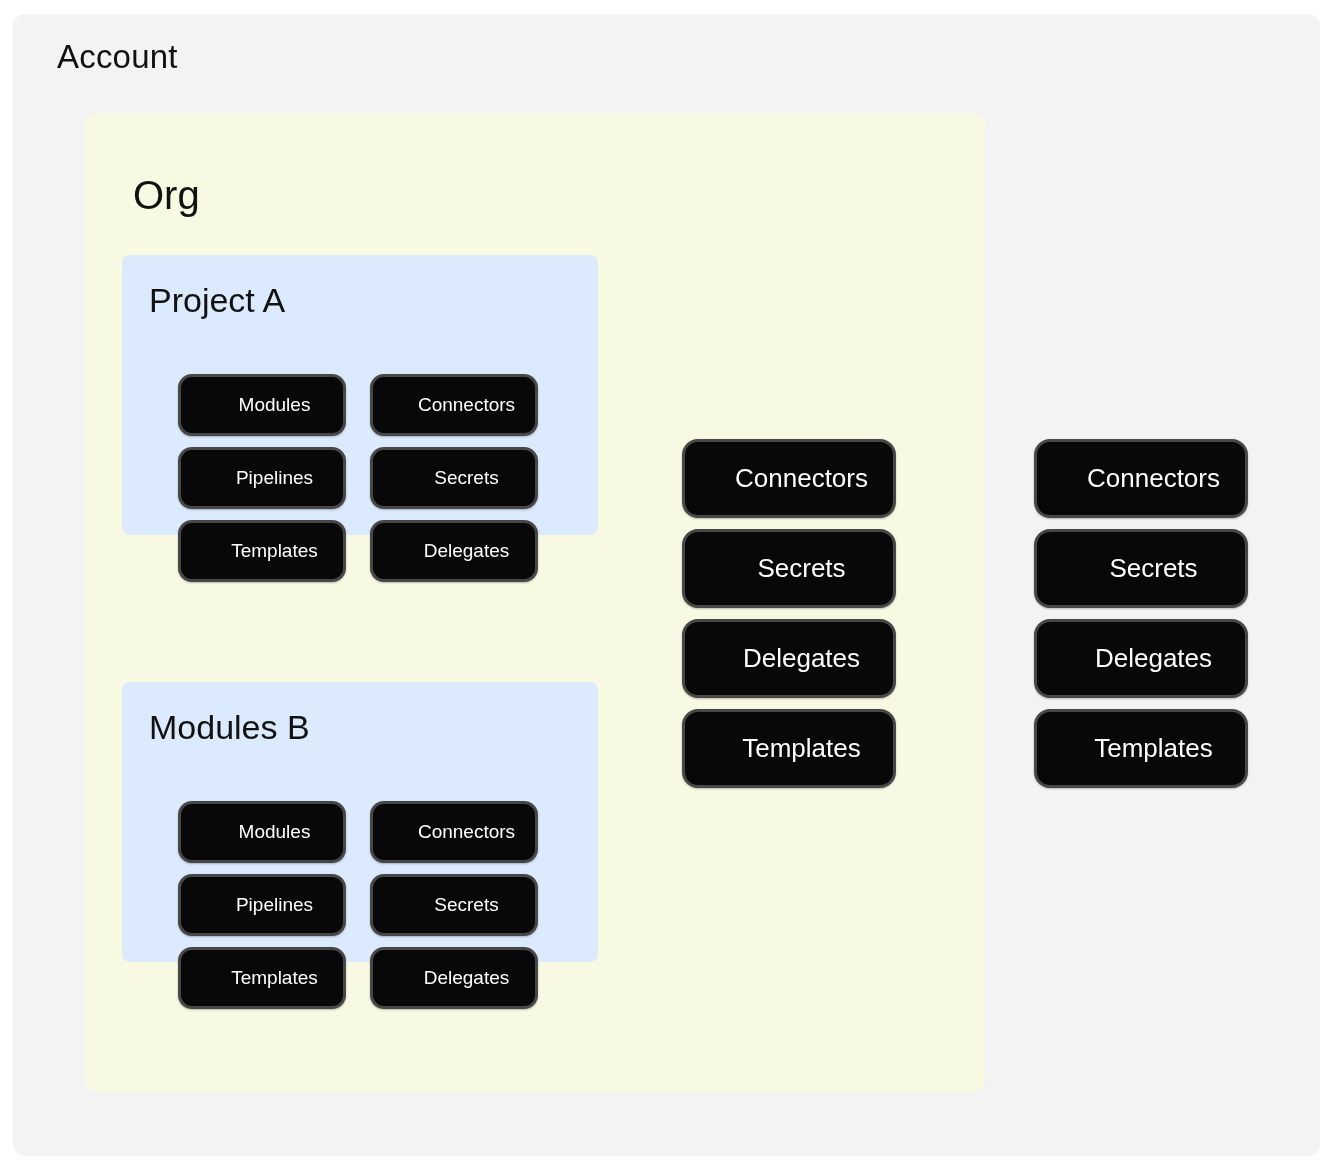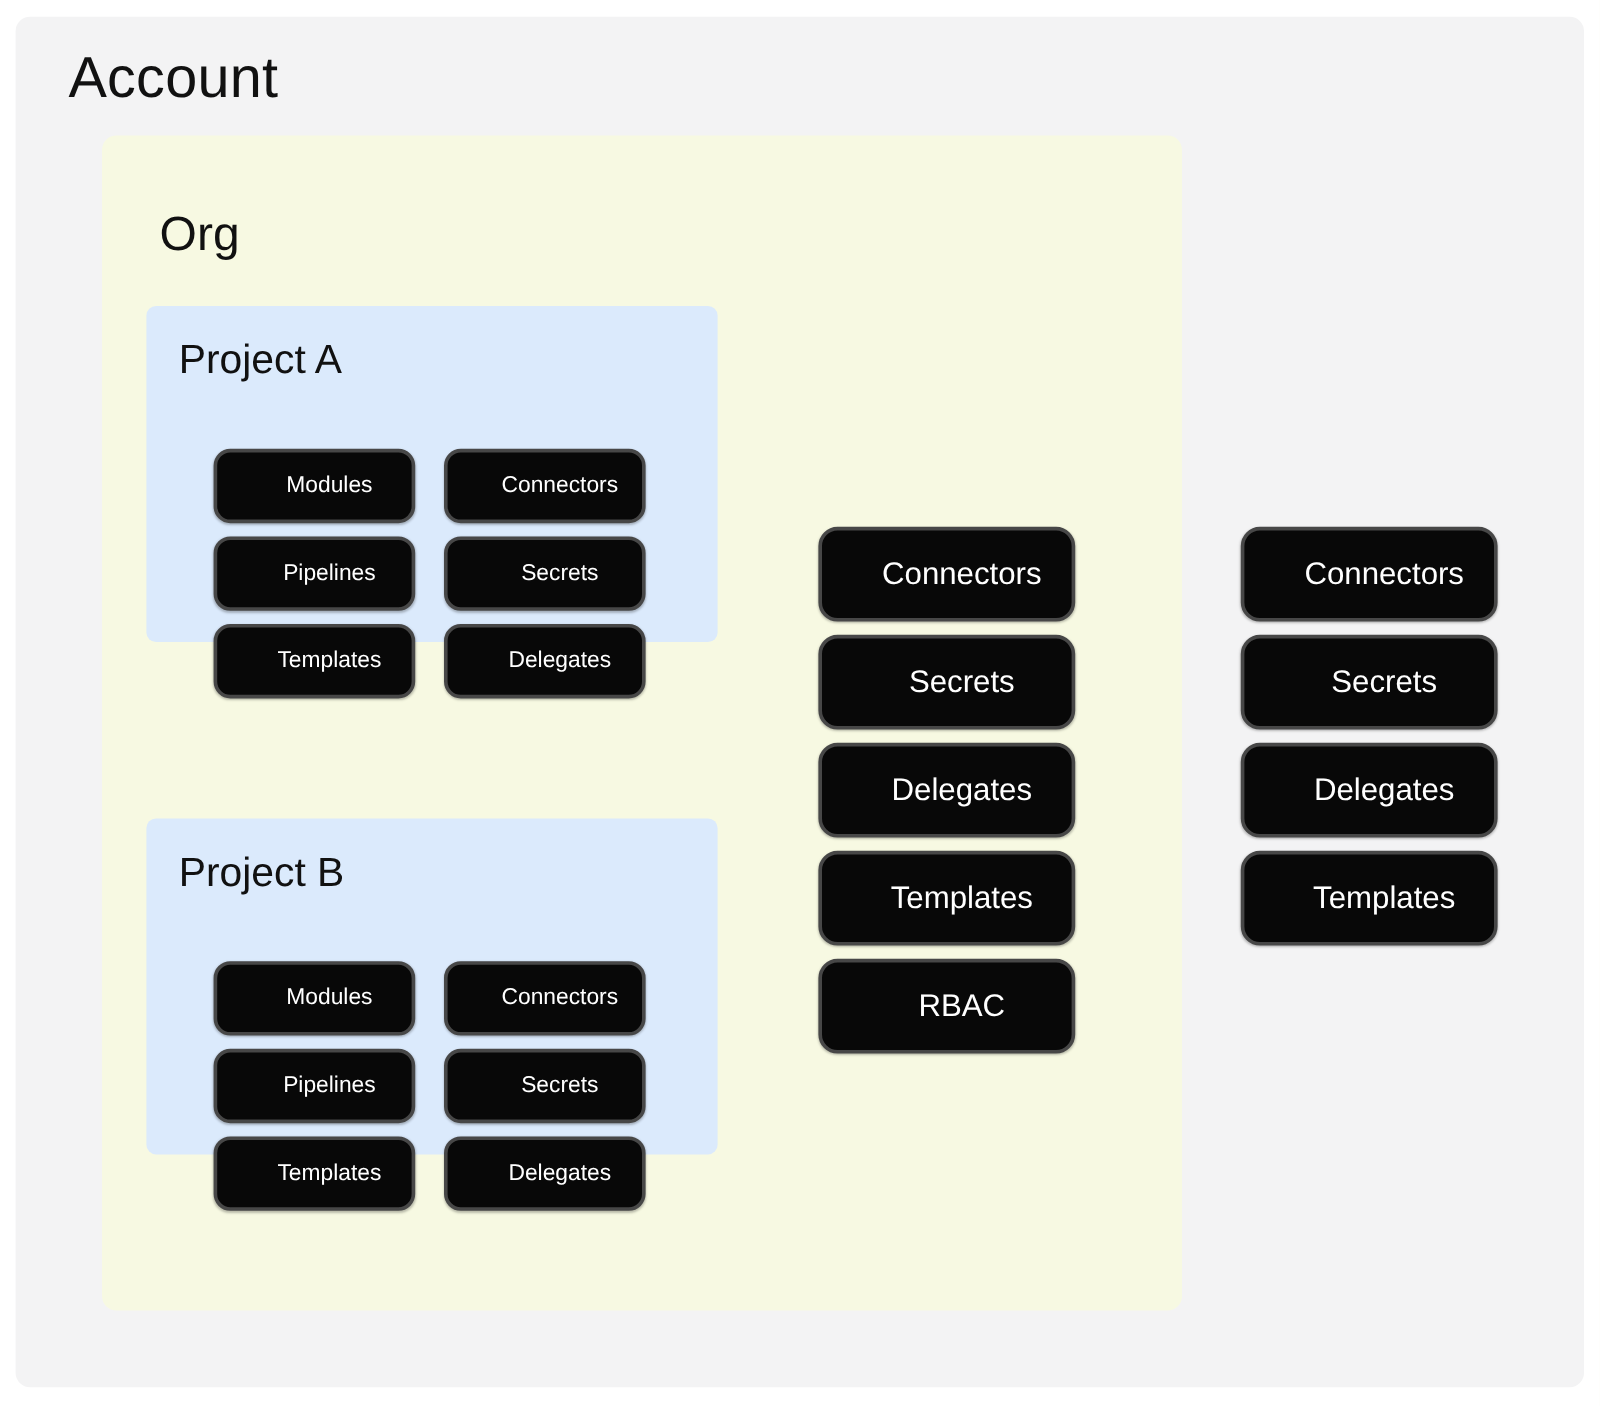--- a/index.html
+++ b/index.html
@@ -25,21 +25,21 @@
   .account-box {
     position: absolute;
     left: 13px; top: 14px;
     width: 1307px; height: 1142px;
     background: var(--account-bg);
     border-radius: 12px;
   }
   .account-title {
     position: absolute;
     left: 44px; top: 24px;
-    font-size: 48px;
+    font-size: 33px;
     font-weight: 500;
     letter-spacing: 0.2px;
   }
   .org-box {
     position: absolute;
     left: 72px; top: 99px;
     width: 900px; height: 979px;
     background: var(--org-bg);
     border-radius: 12px;
   }
@@ -126,37 +126,36 @@
           <div class="pill pill-sm">Modules</div>
           <div class="pill pill-sm">Connectors</div>
           <div class="pill pill-sm">Pipelines</div>
           <div class="pill pill-sm">Secrets</div>
           <div class="pill pill-sm">Templates</div>
           <div class="pill pill-sm">Delegates</div>
         </div>
       </div>
 
       <div class="project-box project-b">
-        <div class="project-title">Project B</div>
+        <div class="project-title">Modules B</div>
         <div class="pill-grid">
           <div class="pill pill-sm">Modules</div>
           <div class="pill pill-sm">Connectors</div>
           <div class="pill pill-sm">Pipelines</div>
           <div class="pill pill-sm">Secrets</div>
           <div class="pill pill-sm">Templates</div>
           <div class="pill pill-sm">Delegates</div>
         </div>
       </div>
 
       <div class="org-pills">
         <div class="pill pill-lg">Connectors</div>
         <div class="pill pill-lg">Secrets</div>
         <div class="pill pill-lg">Delegates</div>
         <div class="pill pill-lg">Templates</div>
-        <div class="pill pill-lg">RBAC</div>
       </div>
 
     </div>
 
     <div class="account-pills">
       <div class="pill pill-lg">Connectors</div>
       <div class="pill pill-lg">Secrets</div>
       <div class="pill pill-lg">Delegates</div>
       <div class="pill pill-lg">Templates</div>
     </div>

